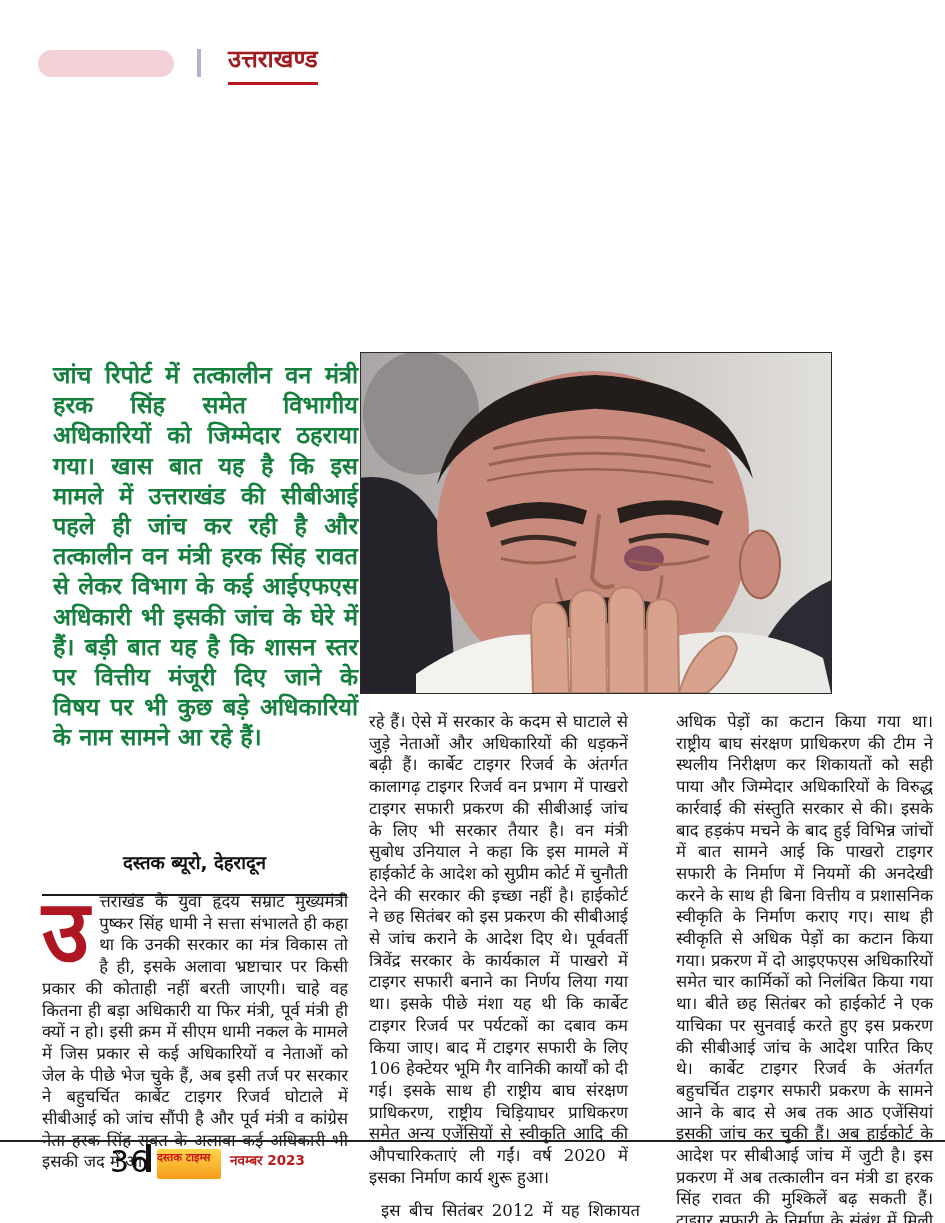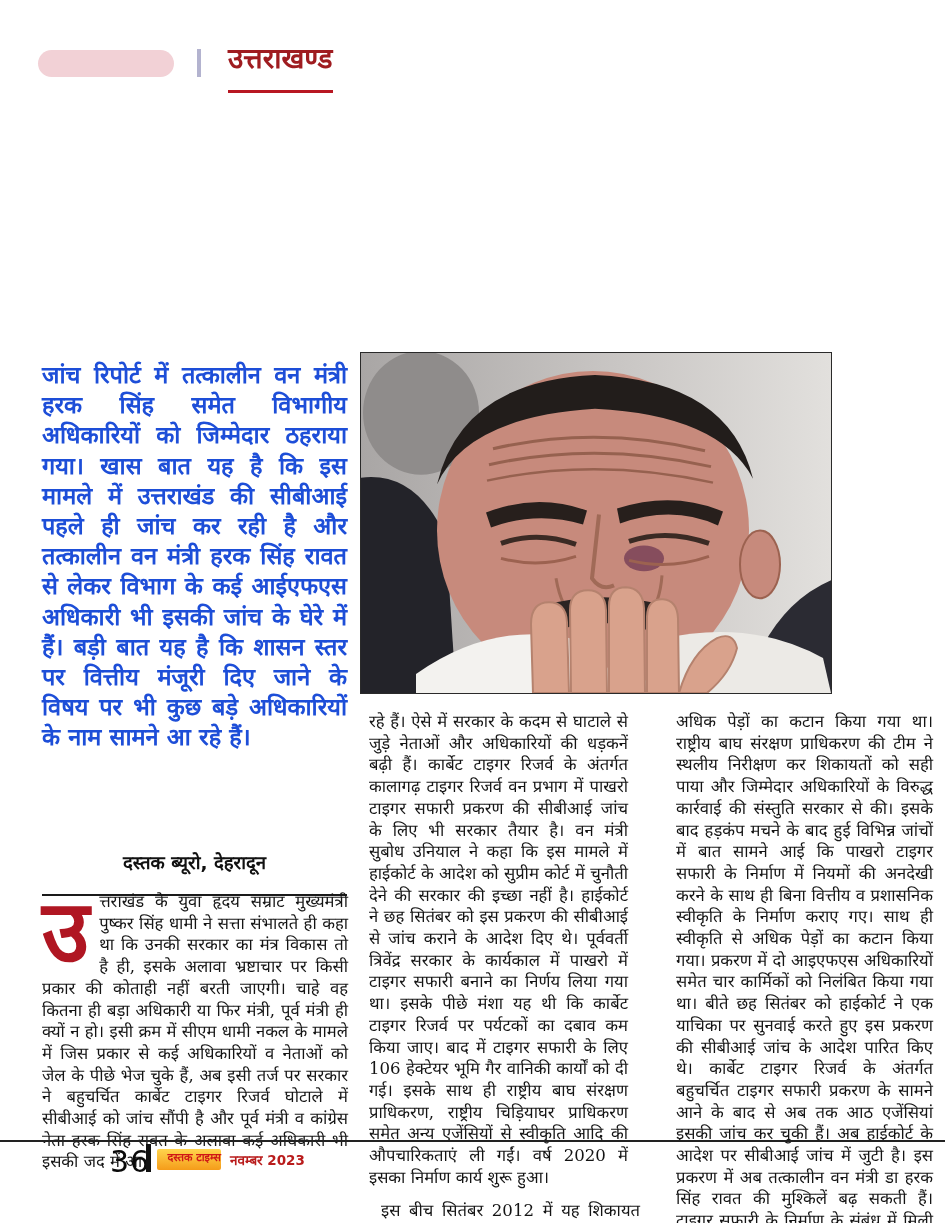--- a/index.html
+++ b/index.html
@@ -14,38 +14,38 @@
   .masthead-pill{
     position:absolute;left:38px;top:50px;width:136px;height:27px;
     background:#f2d1d6;border-radius:14px;
   }
   .masthead-sep{
     position:absolute;left:197px;top:49px;width:4px;height:28px;
     background:#b3b3cf;
   }
   .section-label{
     position:absolute;left:228px;top:44px;
-    font-size:28px;font-weight:bold;color:#9f1c20;
-    border-bottom:3px solid #b81722;padding-bottom:16px;line-height:30px;text-align:center;
+    font-size:24px;font-weight:bold;color:#9f1c20;
+    border-bottom:3px solid #b81722;padding-bottom:8px;line-height:30px;text-align:center;
   }
   
   .kicker{
     position:absolute;left:0;top:86px;width:945px;
     text-align:center;font-size:53px;line-height:62px;font-weight:bold;
     color:#c0122c;letter-spacing:-1px;
   }
   .headline{
     position:absolute;left:0;top:152px;width:945px;
     text-align:center;font-weight:900;color:#0a0a0a;
     font-size:80px;line-height:92px;letter-spacing:-1px;
   }
   
   .standfirst{
-    position:absolute;left:42px;top:360px;width:305px;
-    font-size:23.5px;line-height:30.2px;font-weight:bold;color:#1d4ed8;
+    position:absolute;left:53px;top:360px;width:305px;
+    font-size:23.5px;line-height:30.2px;font-weight:bold;color:#15803d;
     text-align:justify;
   }
   .byline{
     position:absolute;left:42px;top:849px;width:305px;
     text-align:center;font-size:18.5px;font-weight:bold;color:#111;
     padding-bottom:20px;border-bottom:2px solid #1a1a1a;
   }
   .bodytext{
     font-family:"DejaVu Serif", serif;
     font-size:16.6px;line-height:21.7px;color:#141414;
@@ -74,24 +74,24 @@
     position:absolute;left:0;top:1140px;width:945px;height:2px;background:#222;
   }
   .page-number{
     position:absolute;left:110px;top:1144px;
     font-size:30px;font-weight:400;color:#0a0a0a;letter-spacing:1px;
   }
   .footer-bar{
     position:absolute;left:146px;top:1144px;width:5px;height:28px;background:#111;
   }
   .magazine-logo{
-    position:absolute;left:157px;top:1149px;width:64px;height:21px;
+    position:absolute;left:157px;top:1149px;width:64px;height:30px;
     background:linear-gradient(180deg,#ffd54d 0%,#f59c1a 100%);
     color:#cf1616;font-size:11px;font-weight:900;line-height:18px;
-    text-align:right;border-radius:2px;
+    text-align:left;border-radius:2px;
   }
   .issue-date{
     position:absolute;left:230px;top:1151px;
     font-size:13.5px;font-weight:bold;color:#b91c1c;
   }
 </style>
 </head>
 <body>
 
 <div class="page">

